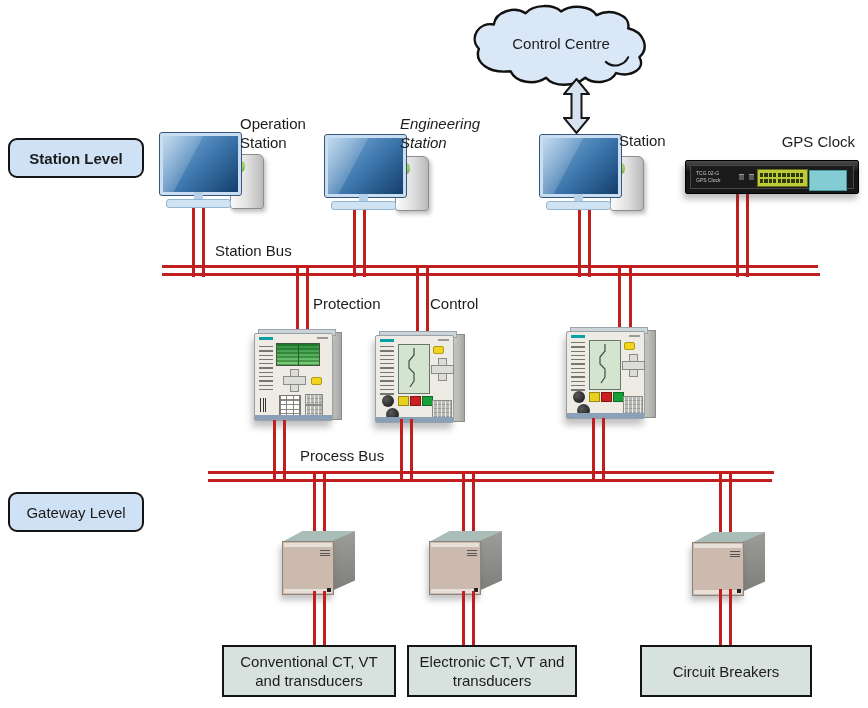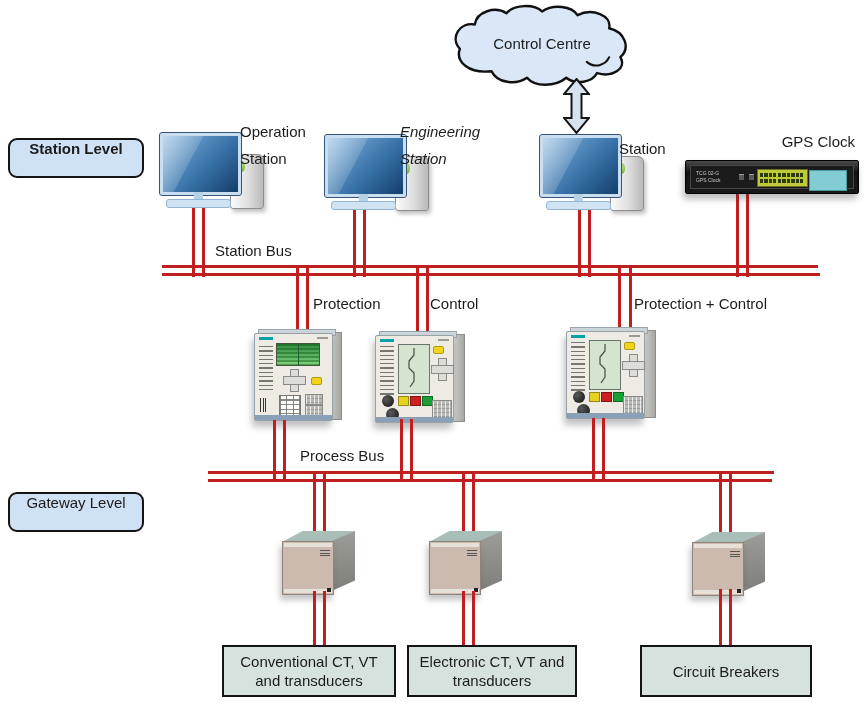--- a/index.html
+++ b/index.html
@@ -8,42 +8,42 @@
     --cloud-fill:#d9e7f7;
     --level-fill:#cfe1f4;
     --box-fill:#d7e2df;
   }
   html,body{margin:0;padding:0;background:#ffffff;}
   .canvas{position:relative;width:868px;height:708px;background:#ffffff;overflow:hidden;
           font-family:"Liberation Sans", sans-serif;color:var(--ink);}
 
   
   .txt{position:absolute;font-size:15px;line-height:19px;color:var(--ink);white-space:nowrap;}
-  .txt span{display:block;margin-top:8px;}
+  .txt span{display:block;}
 
   
   .hline{position:absolute;height:3px;background:var(--red);}
   .vpair{position:absolute;width:13px;}
   .vline{position:absolute;top:0;bottom:0;width:3px;background:var(--red);}
   .vline.l{left:0}.vline.r{right:0}
 
   
   .level-box{position:absolute;left:8px;width:132px;height:36px;background:var(--level-fill);
-    border:2.5px solid #141414;border-radius:9px;display:flex;justify-content:center;
+    border:2.5px solid #141414;border-radius:9px;display:flex;align-items:center;justify-content:center;
     font-size:15px;}
   .level-box.bold{font-weight:bold;}
 
   
   .pbox{position:absolute;height:48px;background:var(--box-fill);border:2.5px solid #141414;
     display:flex;flex-direction:column;align-items:center;justify-content:center;
     font-size:15px;line-height:19px;text-align:center;}
   .pbox span{display:block;}
 
   
-  .cloud{position:absolute;left:446px;top:4px;width:192px;height:84px;}
+  .cloud{position:absolute;left:465px;top:4px;width:192px;height:84px;}
   .cloud svg{position:absolute;inset:0;}
   .cloud-label{position:absolute;inset:0;display:flex;align-items:center;justify-content:center;
     font-size:15px;padding-bottom:6px;}
   .updown-arrow{position:absolute;left:563px;top:78px;width:27px;height:56px;}
 
   
   .pc{position:absolute;width:104px;height:76px;}
   .pc .tower{position:absolute;left:70px;top:21px;width:32px;height:53px;
     background:linear-gradient(90deg,#fbfbfb,#dedede 55%,#b9b9b9);
     border:1px solid #8d8d8d;border-radius:6px 6px 3px 3px;box-shadow:2px 3px 4px rgba(0,0,0,.25);}
@@ -241,21 +241,20 @@
       <div class="gps-lcd">
         <div class="row" style="top:3px;"></div>
           <div class="row" style="top:9px;"></div>
       </div>
       <div class="gps-teal"></div>
     </div>
   </div>
 
   <div class="txt" style="left:313px;top:294px;">Protection</div>
   <div class="txt" style="left:430px;top:294px;">Control</div>
-  <div class="txt" style="left:634px;top:294px;">Protection + Control</div>
 
   <div class="relay" style="left:254px;top:329px;width:88px;height:93px;">
     <div class="r-side"></div>
     <div class="r-topstrip"></div>
     <div class="r-front">
       <div class="r-brand"></div>
       <div class="r-model"></div>
       <div class="r-ledcol" style="top:12px;height:46px;"></div>
       <div class="lcdA">
           <div class="mid"></div>

